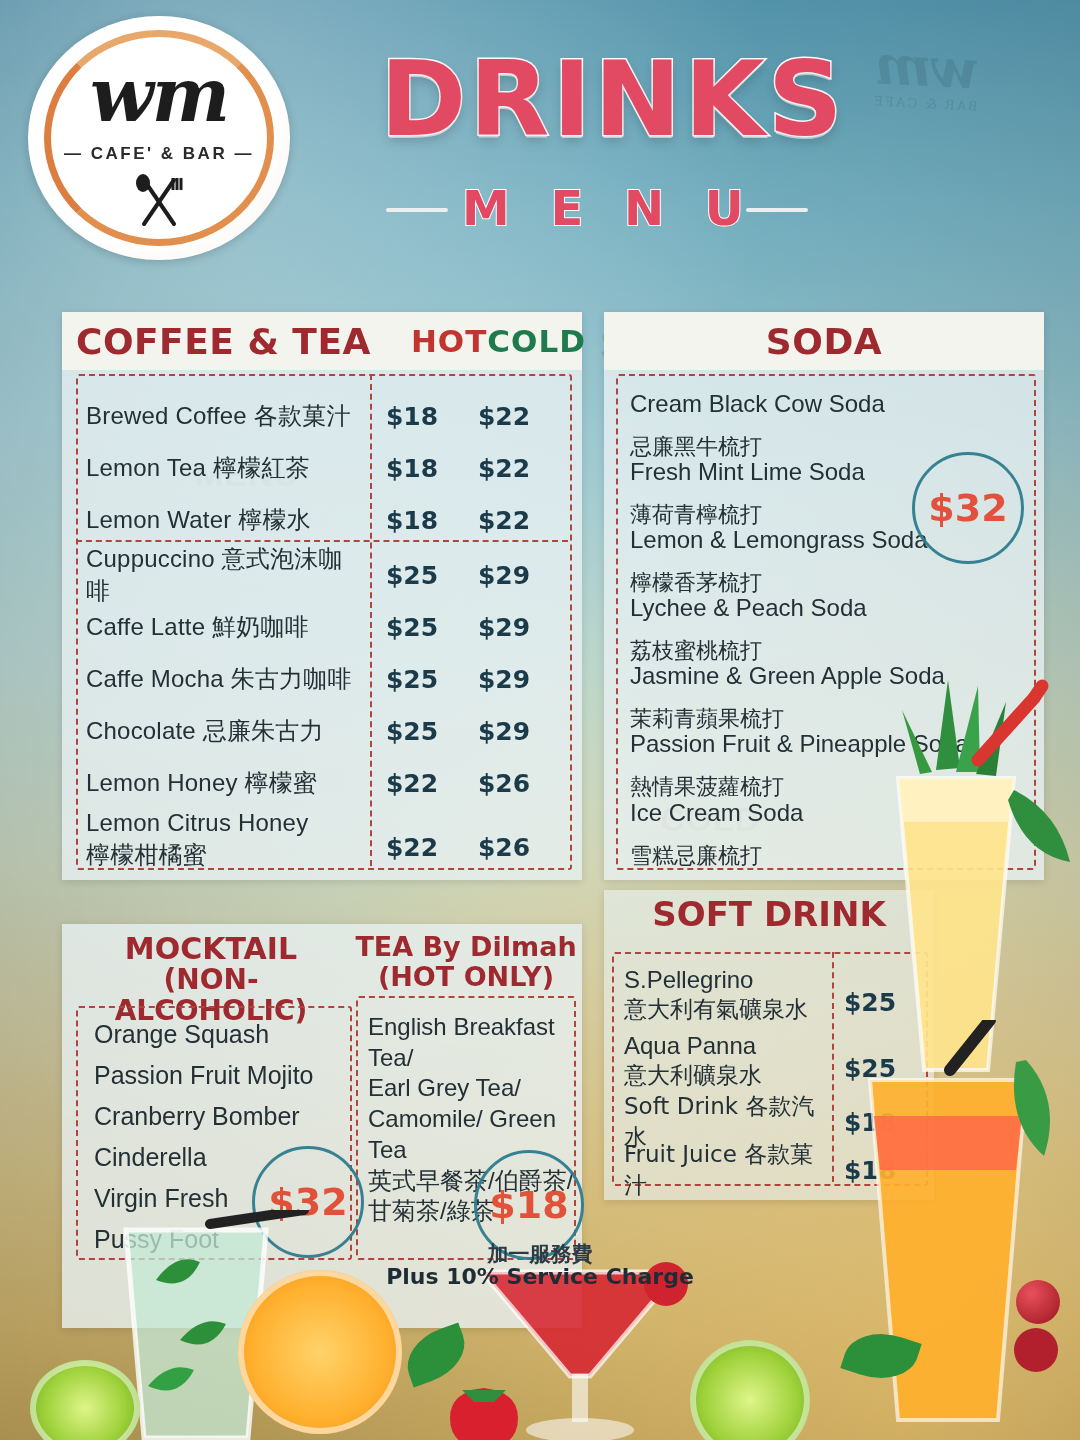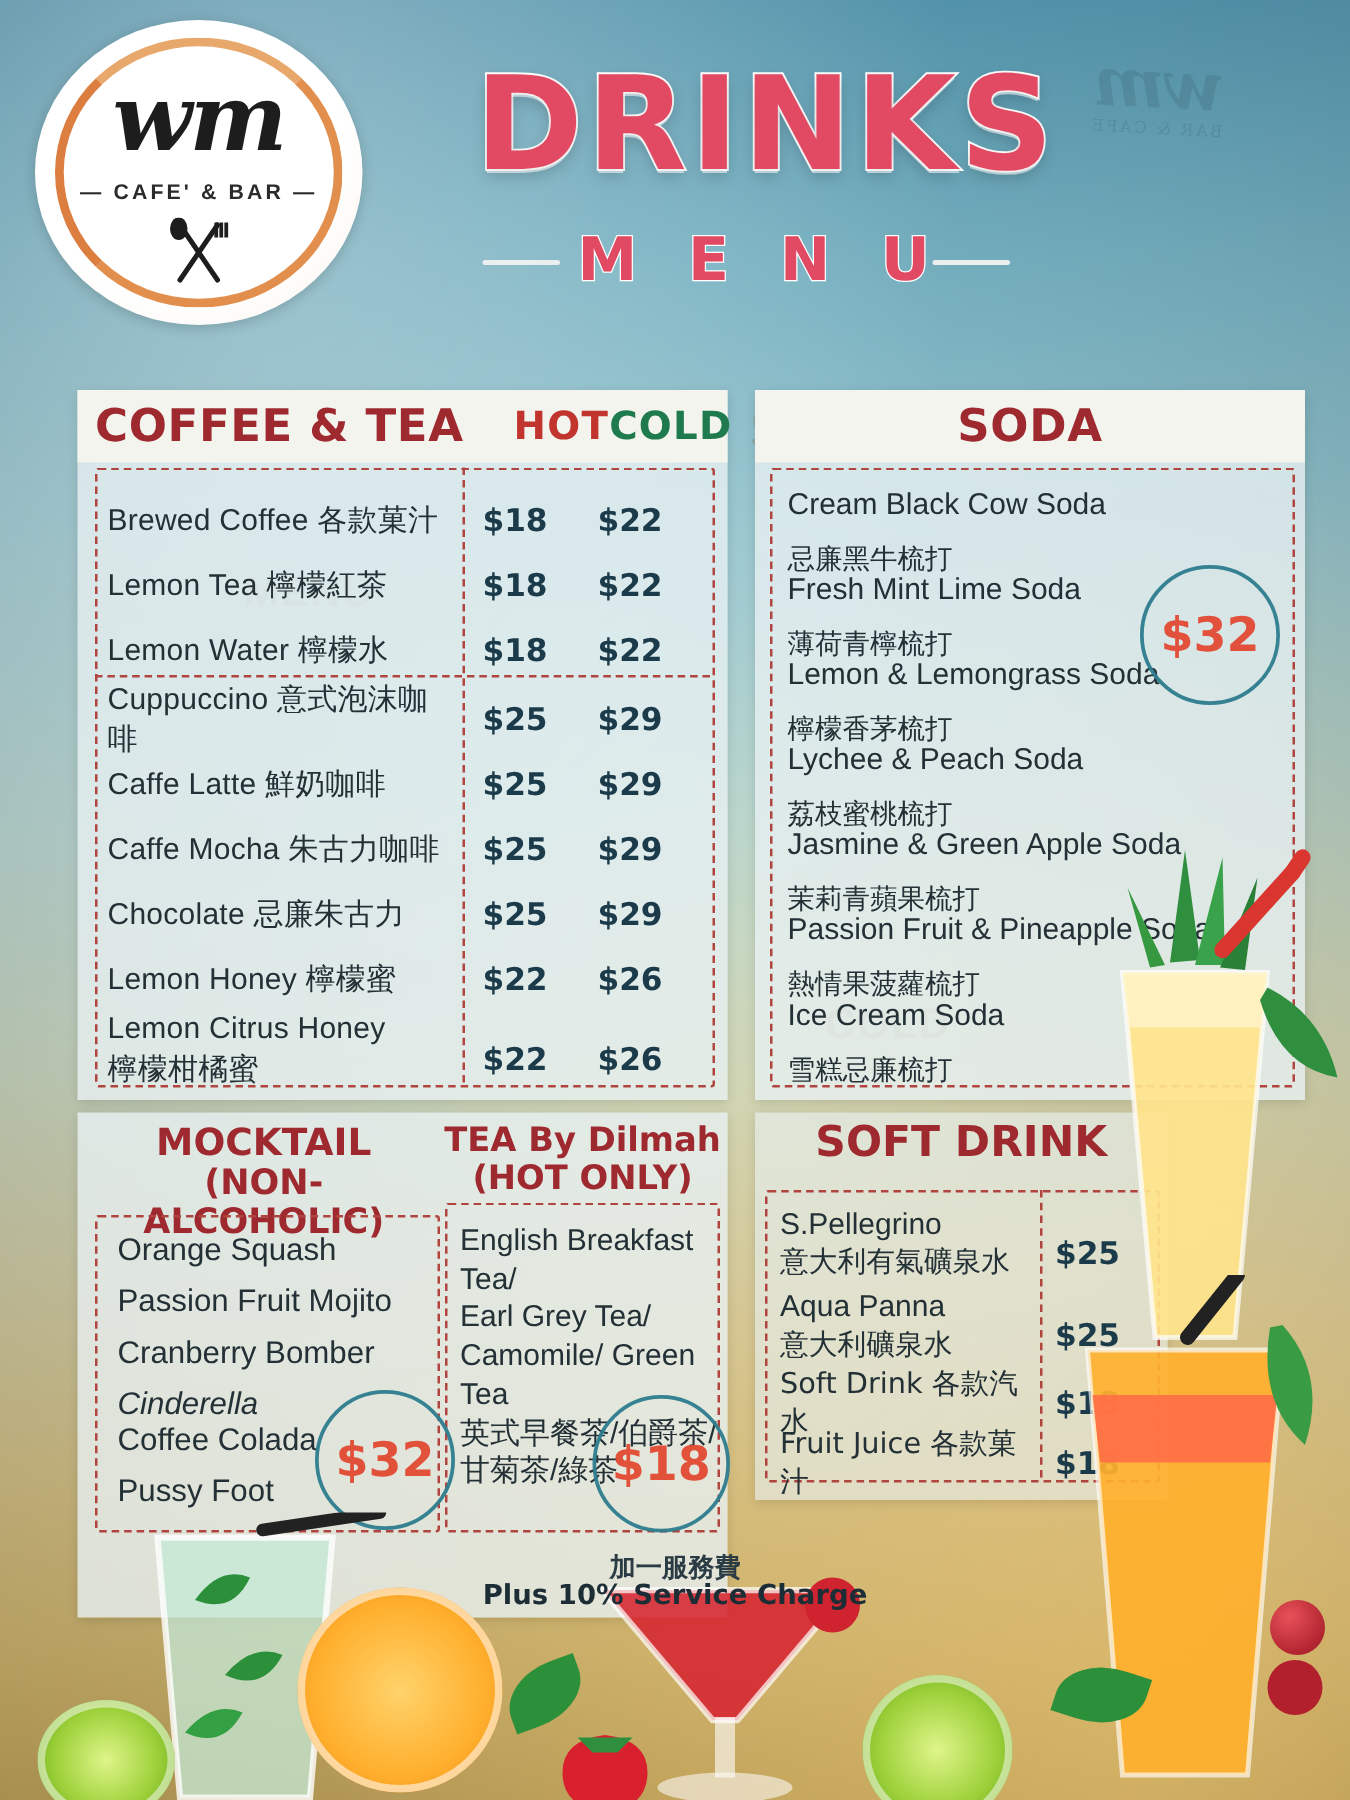--- a/index.html
+++ b/index.html
@@ -449,39 +449,39 @@
       <div class="soda-cn">熱情果菠蘿梳打</div>
     </div>
     <div class="soda-item" style="left:26px; top:487px;">
       <div class="soda-en">Ice Cream Soda</div>
       <div class="soda-cn">雪糕忌廉梳打</div>
     </div>
 
     <div class="price-stamp" style="left:308px; top:140px; width:106px; height:106px; font-size:38px;">$32</div>
   </div>
 
-  <div class="panel" style="left:62px; top:890px; width:520px; height:404px;">
+  <div class="panel" style="left:62px; top:924px; width:520px; height:404px;">
     <div class="sub-head" style="position:absolute; left:6px; top:8px; width:286px; font-size:30px;">
       <div>MOCKTAIL</div>
       <div style="font-size:28px;">(NON-ALCOHOLIC)</div>
     </div>
     <div class="sub-head" style="position:absolute; left:292px; top:8px; width:224px; font-size:27px;">
       <div>TEA By Dilmah</div>
       <div>(HOT ONLY)</div>
     </div>
 
     <div class="dash-box" style="left:14px; top:82px; width:272px; height:250px;"></div>
     <div class="dash-box" style="left:294px; top:72px; width:216px; height:260px;"></div>
 
     <div style="position:absolute; left:32px; top:96px; width:250px;">
       <div class="list-line" style="margin-bottom:12px;">Orange Squash</div>
       <div class="list-line" style="margin-bottom:12px;">Passion Fruit Mojito</div>
       <div class="list-line" style="margin-bottom:12px;">Cranberry Bomber</div>
-      <div class="list-line" style="margin-bottom:0;font-style:italic;">Cinderella</div>
-      <div class="list-line" style="margin-bottom:12px;">Coffee Colada</div>
+      <div class="list-line" style="margin-bottom:12px;">Cinderella</div>
+      <div class="list-line" style="margin-bottom:12px;">Virgin Fresh</div>
       <div class="list-line">Pussy Foot</div>
     </div>
 
     <div style="position:absolute; left:306px; top:88px; width:206px;">
       <div class="tea-line">English Breakfast Tea/</div>
       <div class="tea-line">Earl Grey Tea/</div>
       <div class="tea-line">Camomile/ Green Tea</div>
       <div class="tea-line cn">英式早餐茶/伯爵茶/</div>
       <div class="tea-line cn">甘菊茶/綠茶</div>
     </div>

